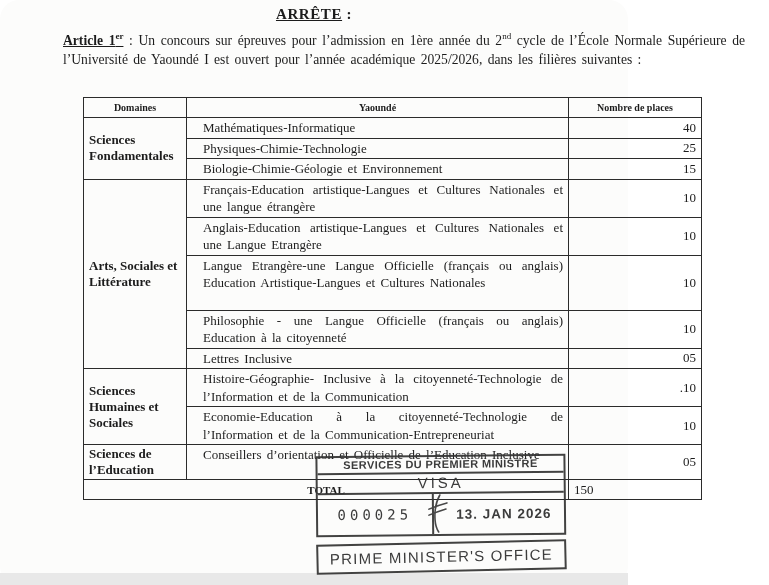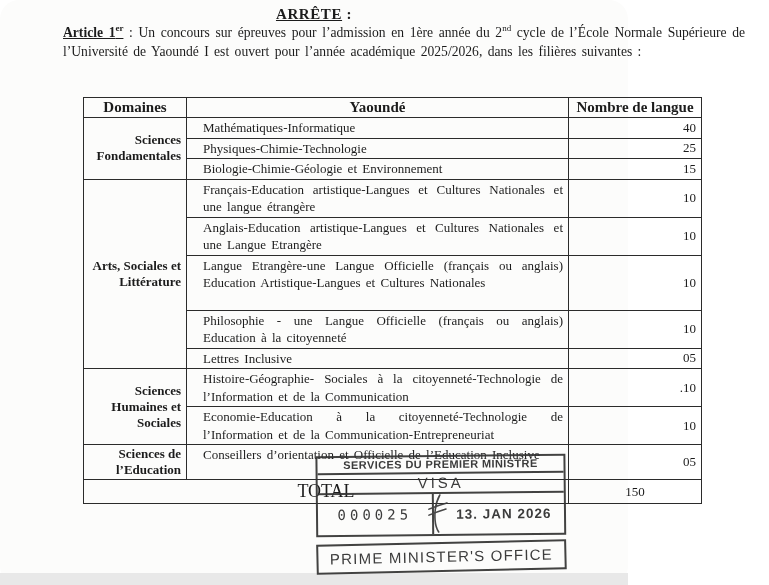--- a/index.html
+++ b/index.html
@@ -20,21 +20,21 @@
   
   .doc-title {
     text-align: center;
     padding-top: 6px;
     font-size: 15px;
     font-weight: bold;
     letter-spacing: 0.6px;
   }
   .doc-title .u { text-decoration: underline; }
   .intro {
-    margin: 0 24px 0 63px;
+    margin: 8px 24px 0 63px;
     width: 682px;
     font-size: 13.6px;
     line-height: 19px;
     text-align: justify;
     word-spacing: 2px;
   }
   .article-label {
     font-weight: bold;
     text-decoration: underline;
   }
@@ -51,53 +51,53 @@
     z-index: 1;
   }
   .places-table col.c-dom { width: 103px; }
   .places-table col.c-fil { width: 382px; }
   .places-table col.c-pl  { width: 133px; }
   .places-table th, .places-table td {
     border: 1px solid #2b2b2b;
     padding: 1px 5px;
   }
   .places-table th {
-    font-size: 15px;
+    font-size: 10px;
     font-weight: bold;
     text-align: center;
     height: 20px;
   }
   td.domain-cell {
     font-weight: bold;
-    text-align: right;
+    text-align: left;
     vertical-align: middle;
     line-height: 16px;
   }
   td.filiere-cell {
     text-align: justify;
     vertical-align: top;
     line-height: 17.5px;
     word-spacing: 2px;
     padding-left: 16px;
   }
   td.places-cell {
     text-align: right;
     vertical-align: middle;
   }
   tr.r-one  td { height: 18px; }
   tr.r-two  td { height: 37px; }
   tr.r-three td { height: 55px; }
   tr.r-last td { height: 31px; }
   tr.total-row td { height: 20px; }
   td.total-cell {
-    font-weight: normal;
-    text-align: center;
-    font-size: 18px;
-  }
-  td.total-value { text-align: center; }
+    font-weight: bold;
+    text-align: center;
+    font-size: 11px;
+  }
+  td.total-value { }
   
   .stamp {
     position: absolute;
     left: 316px;
     top: 455px;
     width: 250px;
     z-index: 5;
     color: #2e2e2e;
     font-family: "Liberation Sans", sans-serif;
     transform: rotate(-0.6deg);
@@ -193,21 +193,21 @@
   <table class="places-table">
     <colgroup>
         <col class="c-dom">
         <col class="c-fil">
         <col class="c-pl">
       </colgroup>
     <tbody>
         <tr>
       <th>Domaines</th>
       <th>Yaoundé</th>
-      <th>Nombre de langue</th>
+      <th>Nombre de places</th>
     </tr>
     <tr class="r-one">
       <td class="domain-cell" rowspan="3">Sciences Fondamentales</td>
       <td class="filiere-cell">Mathématiques-Informatique</td>
       <td class="places-cell">40</td>
     </tr>
     <tr class="r-one">
       <td class="filiere-cell">Physiques-Chimie-Technologie</td>
       <td class="places-cell">25</td>
     </tr>
@@ -231,21 +231,21 @@
     <tr class="r-two">
       <td class="filiere-cell">Philosophie - une Langue Officielle (français ou anglais) Education à la citoyenneté</td>
       <td class="places-cell">10</td>
     </tr>
     <tr class="r-one">
       <td class="filiere-cell">Lettres Inclusive</td>
       <td class="places-cell">05</td>
     </tr>
     <tr class="r-two">
       <td class="domain-cell" rowspan="2">Sciences Humaines et Sociales</td>
-      <td class="filiere-cell">Histoire-Géographie- Sociales à la citoyenneté-Technologie de l’Information et de la Communication</td>
+      <td class="filiere-cell">Histoire-Géographie- Inclusive à la citoyenneté-Technologie de l’Information et de la Communication</td>
       <td class="places-cell">.10</td>
     </tr>
     <tr class="r-two">
       <td class="filiere-cell">Economie-Education à la citoyenneté-Technologie de l’Information et de la Communication-Entrepreneuriat</td>
       <td class="places-cell">10</td>
     </tr>
     <tr class="r-last">
       <td class="domain-cell">Sciences de l’Education</td>
       <td class="filiere-cell">Conseillers d’orientation et Officielle de l’Education Inclusive</td>
       <td class="places-cell">05</td>

